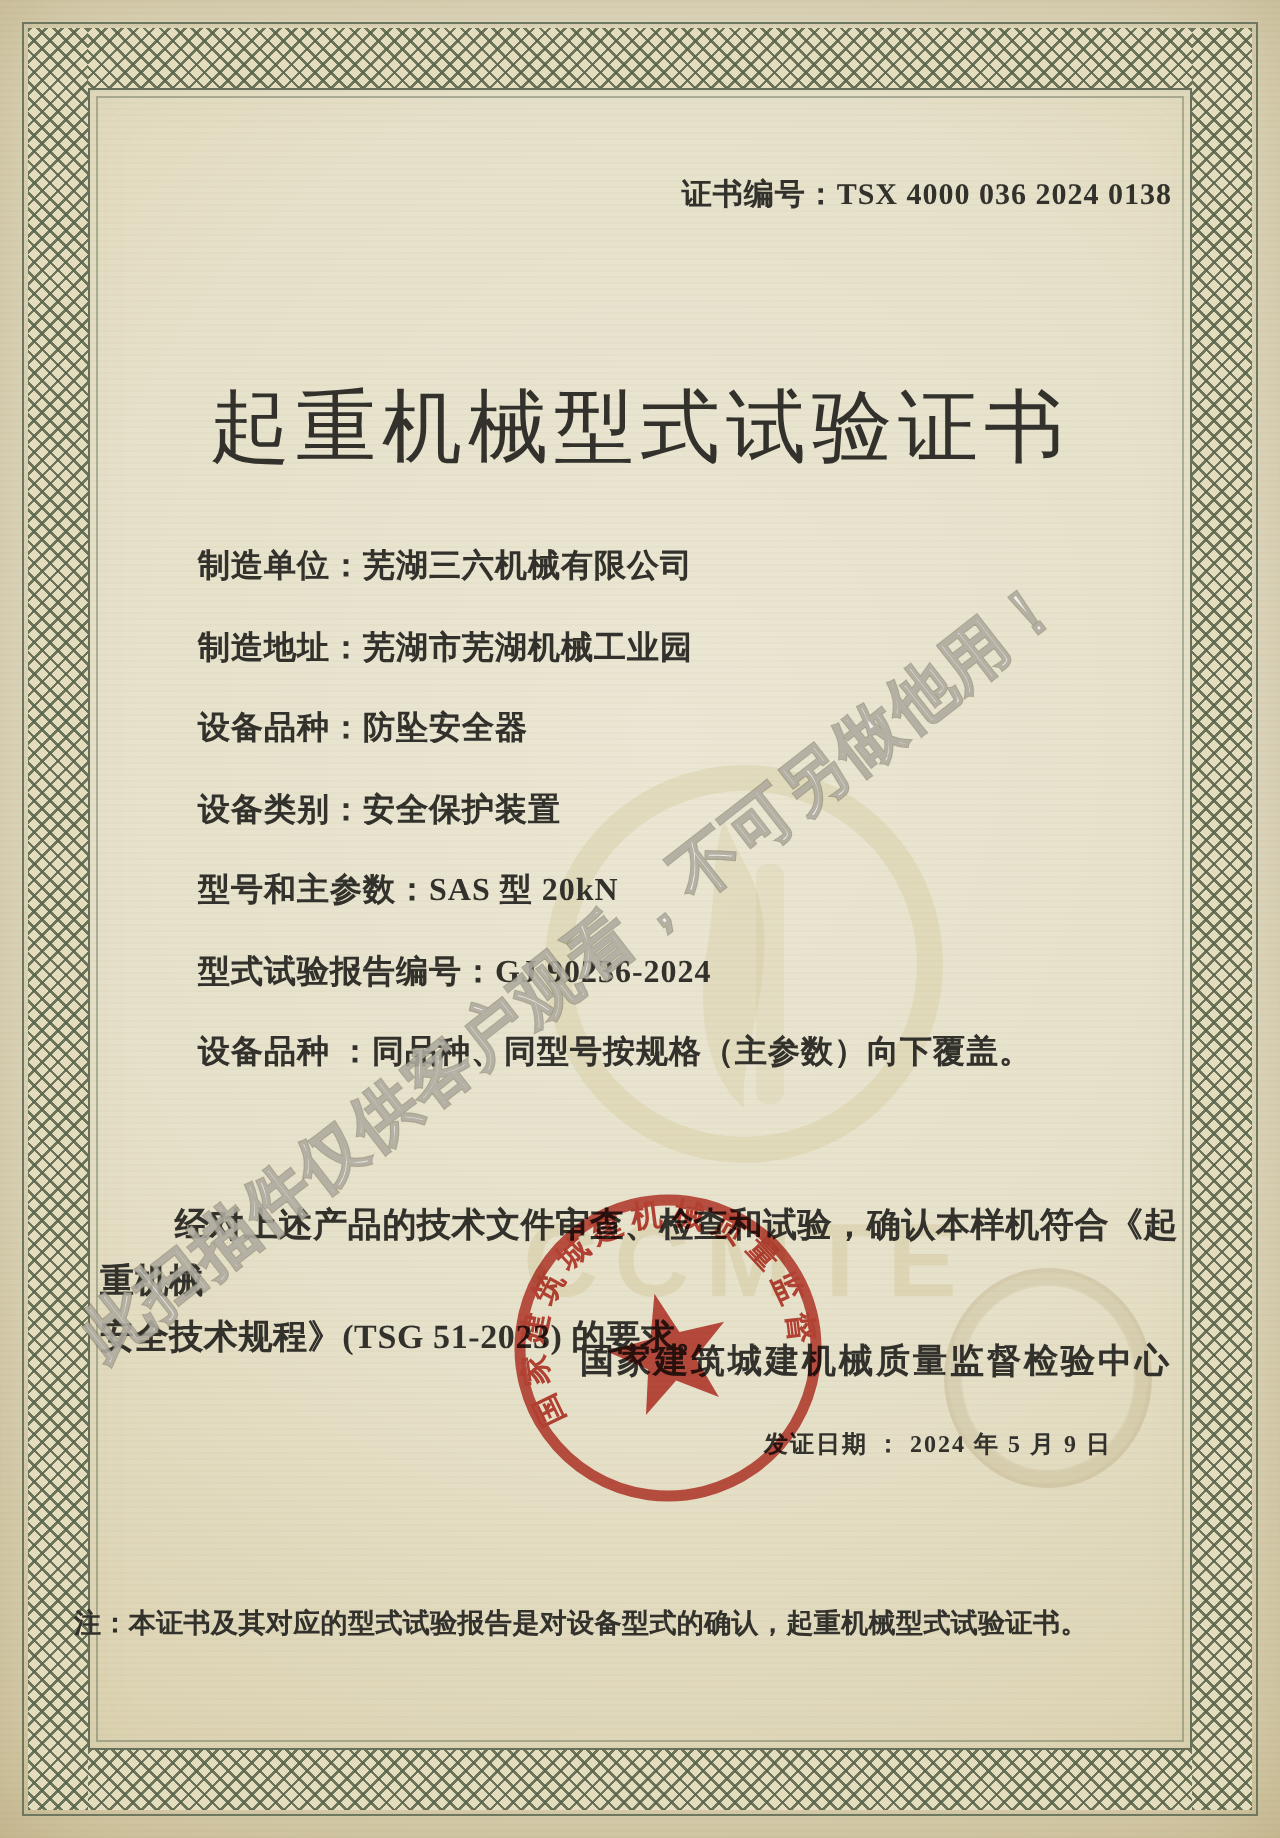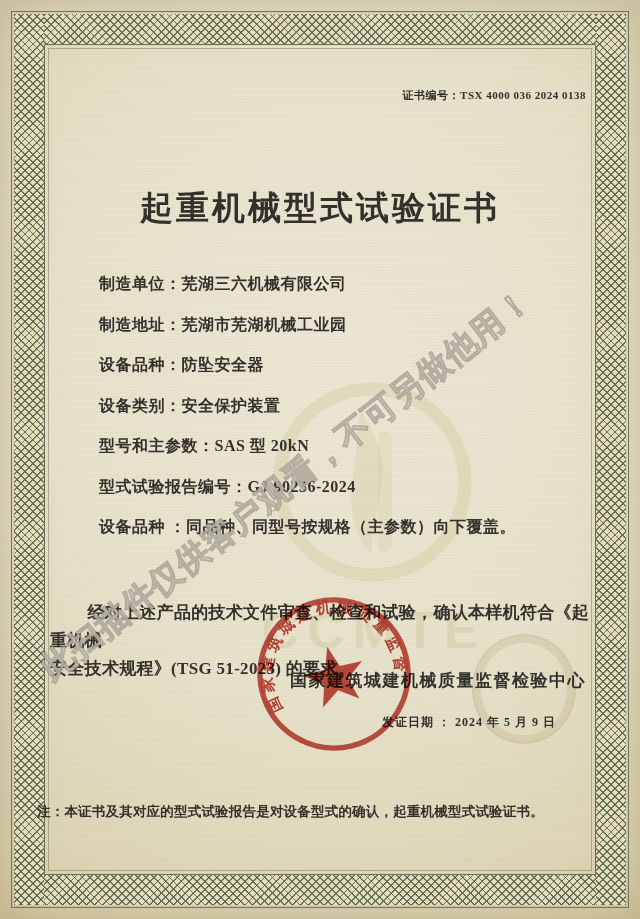--- a/index.html
+++ b/index.html
@@ -34,23 +34,23 @@
     position:absolute;left:-53px;top:462px;width:680px;text-align:center;white-space:nowrap;
     transform:rotate(-38deg);
     font-size:33px;font-weight:700;letter-spacing:1px;
     color:rgba(255,255,255,0.72);
     -webkit-text-stroke:1.1px rgba(112,106,88,0.48);
     text-shadow:0 0 1px rgba(120,110,90,0.25);
     z-index:5;pointer-events:none;
   }
 
   
-  .cert-no{position:absolute;top:88px;right:54px;font-size:11px;font-weight:700;letter-spacing:0.5px;z-index:3;}
+  .cert-no{position:absolute;top:88px;right:54px;font-size:15px;font-weight:700;letter-spacing:0.5px;z-index:3;}
   .title{position:absolute;top:186px;left:0;right:0;text-align:center;
-         font-size:33px;font-weight:700;letter-spacing:3px;z-index:3;}
+         font-size:40px;font-weight:400;letter-spacing:3px;z-index:3;}
   .fields{position:absolute;top:274px;left:99px;right:46px;z-index:3;}
   .field-row{font-size:16px;font-weight:700;line-height:20px;margin-bottom:20.5px;letter-spacing:0.5px;}
   .statement{position:absolute;top:599px;left:50px;right:38px;font-size:17px;font-weight:700;
              line-height:28px;letter-spacing:0.3px;z-index:3;}
   .statement .l1{text-indent:2.2em;}
   .issuer{position:absolute;top:669px;right:54px;font-size:17px;font-weight:700;letter-spacing:1.5px;z-index:3;}
   .issue-date{position:absolute;top:714px;right:84px;font-size:12px;font-weight:700;letter-spacing:1px;z-index:3;font-family:Liberation Serif, serif;}
   .footnote{position:absolute;top:803px;left:37px;right:36px;font-size:13.5px;font-weight:700;
             letter-spacing:0.2px;z-index:3;}
 

